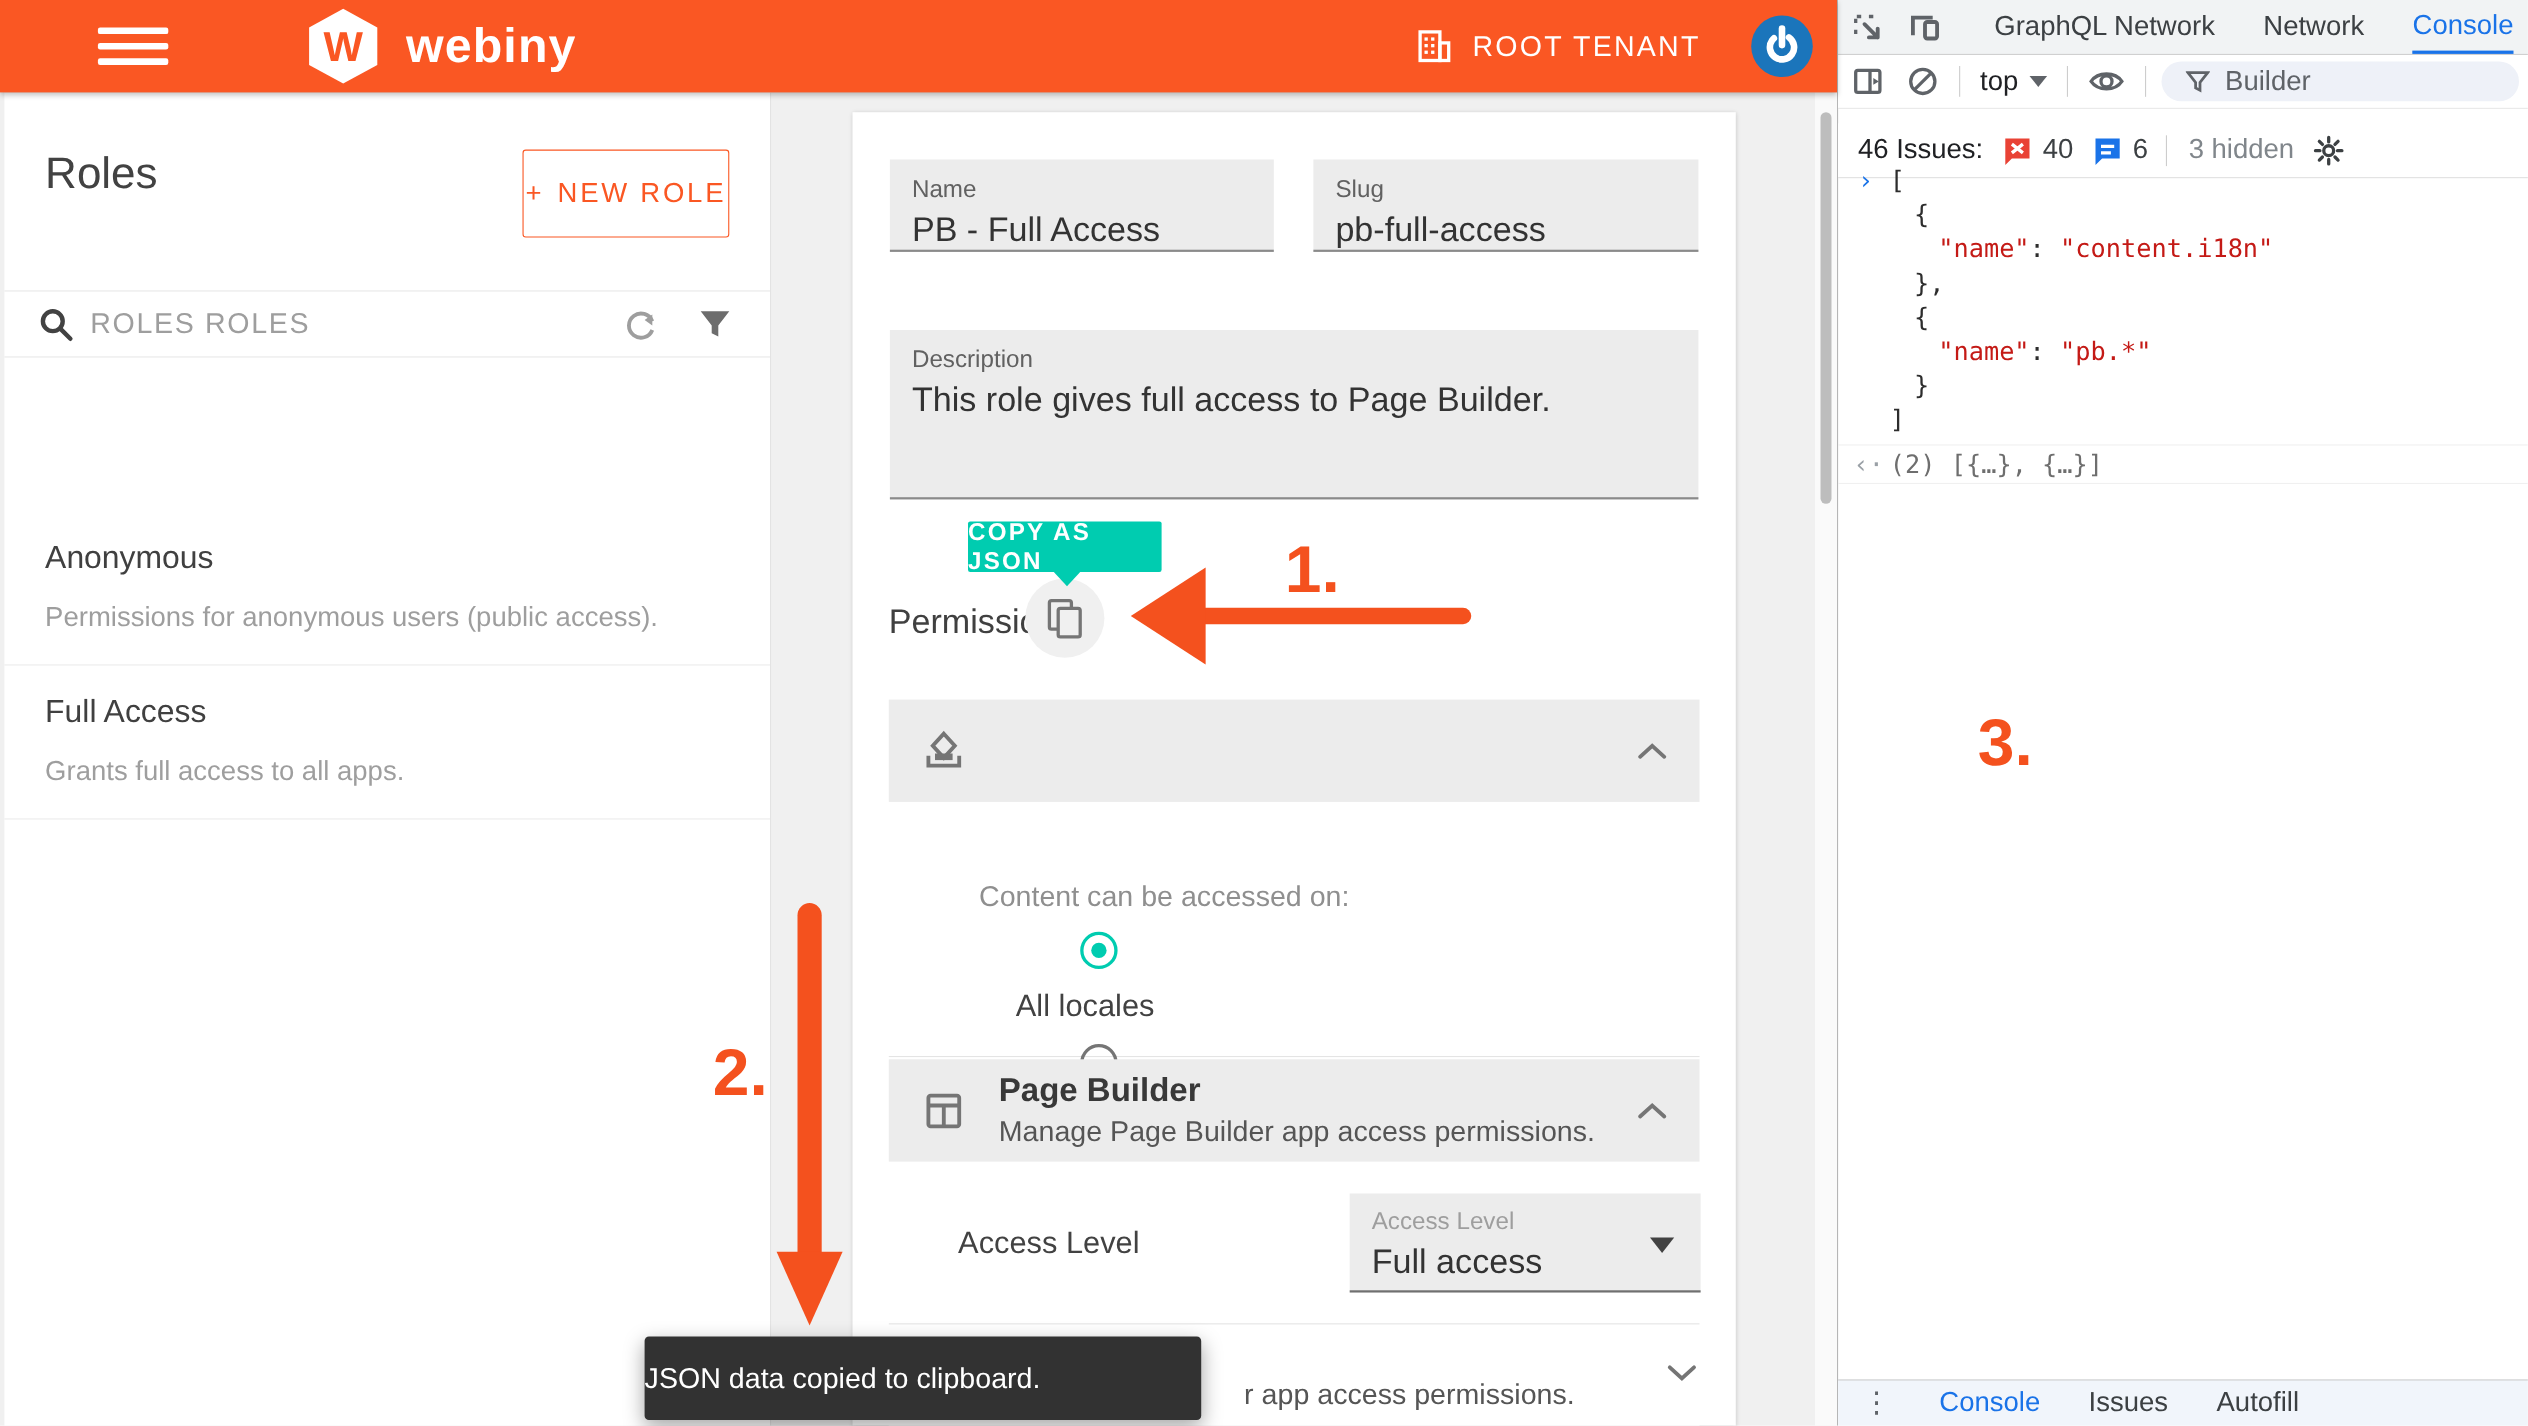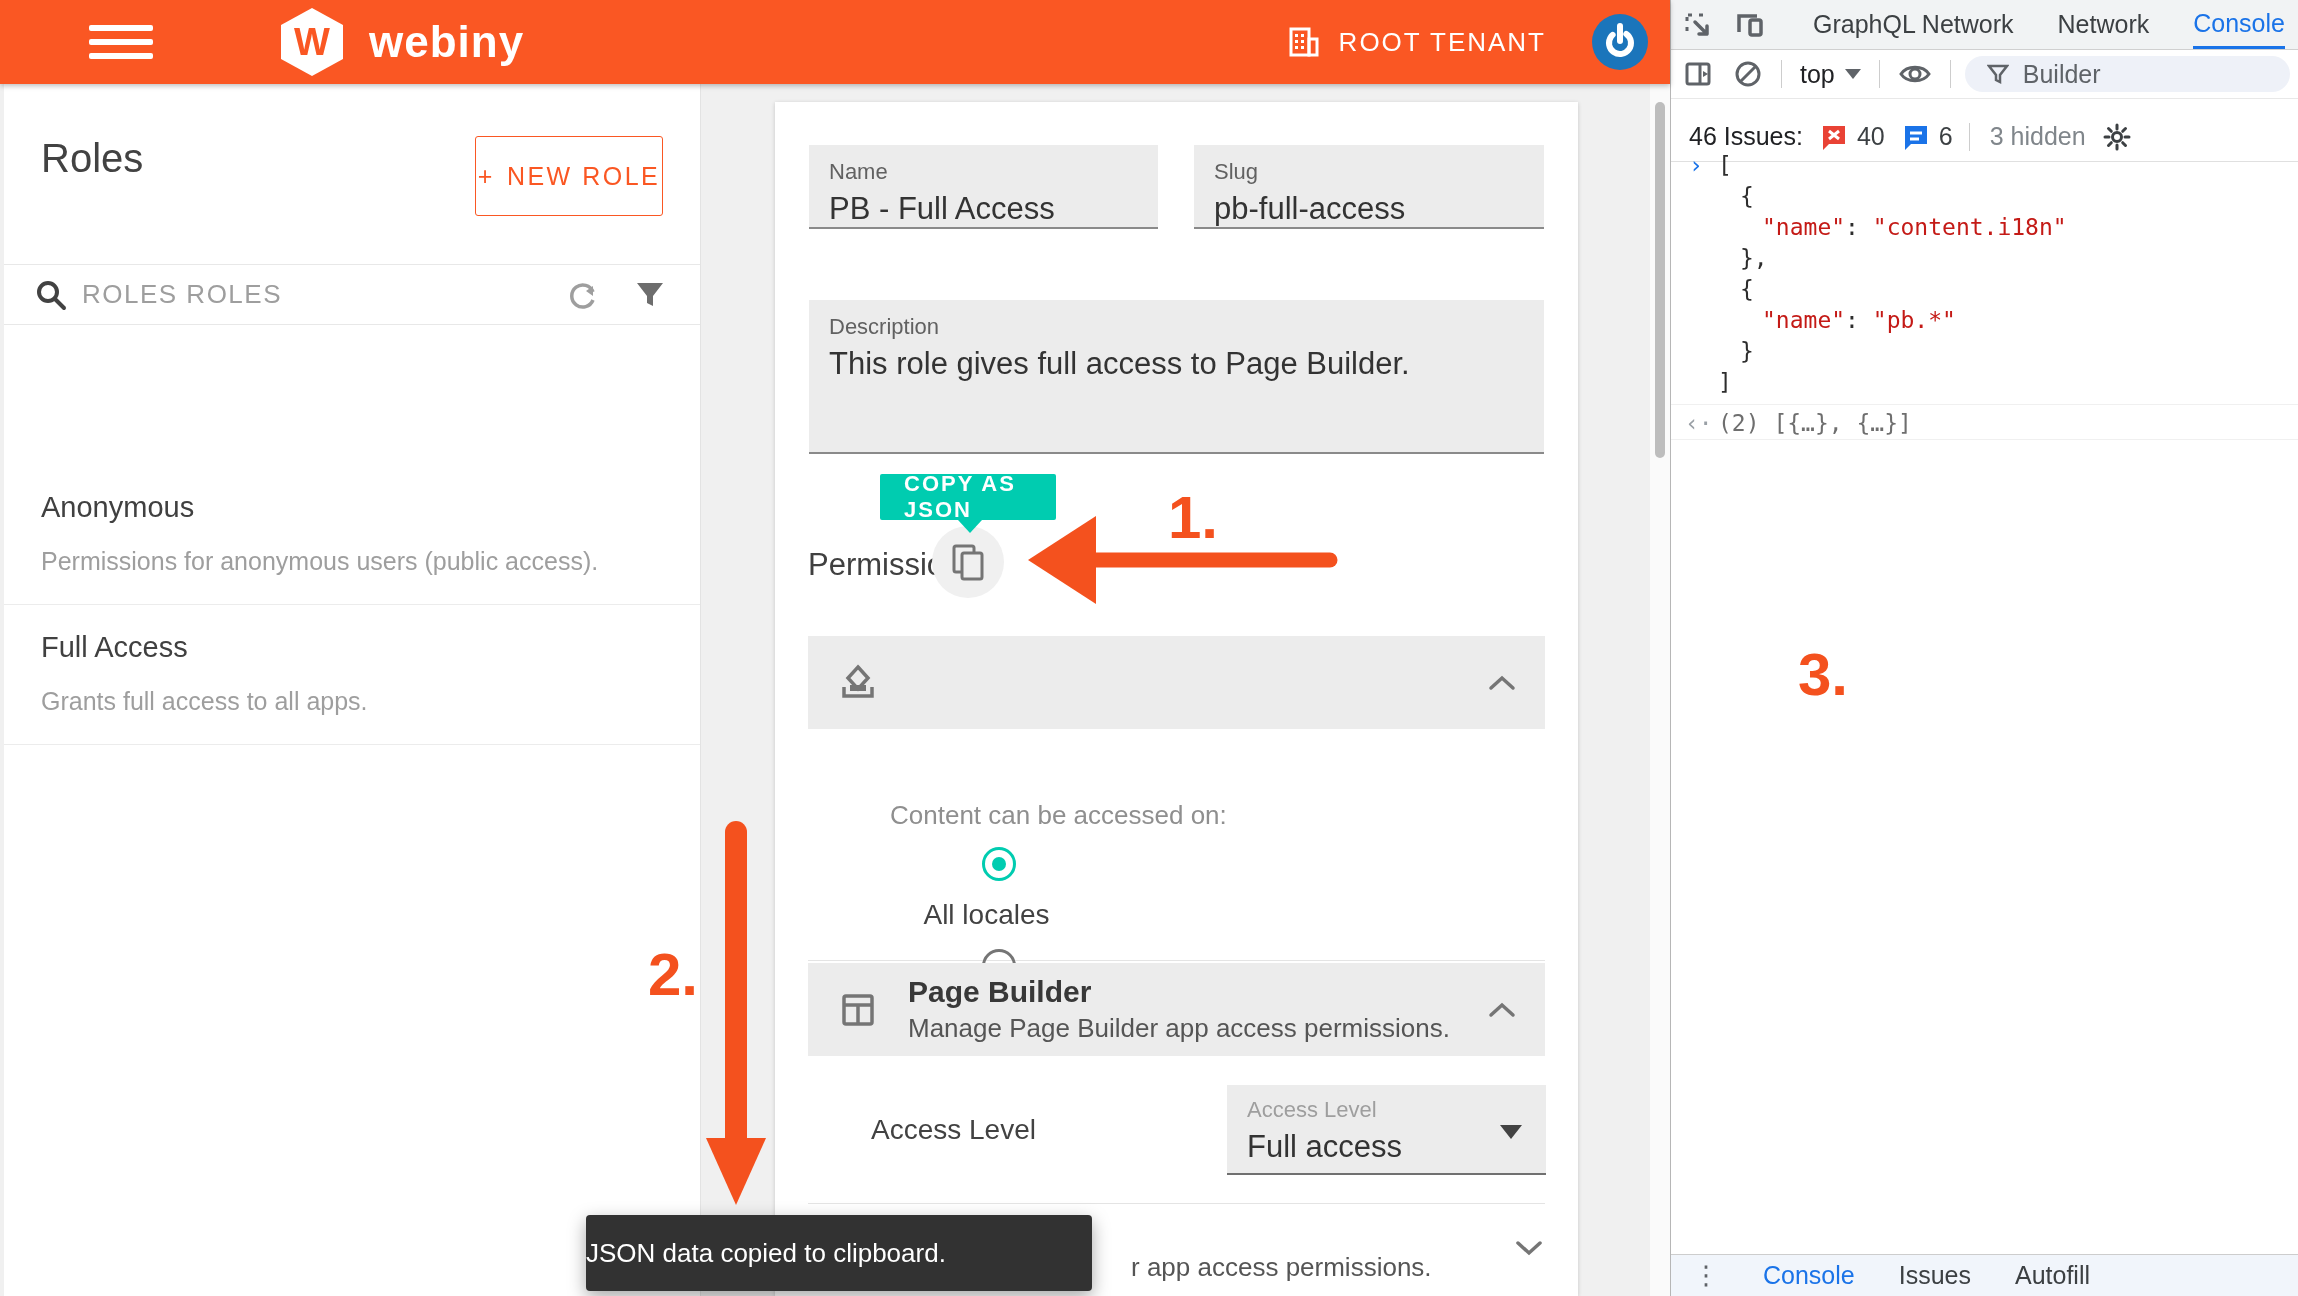--- a/index.html
+++ b/index.html
@@ -43,21 +43,21 @@
   .role-desc { position:absolute; left:37px; top:82px; font-size:25px; color:#9e9e9e; }
 
   
   .card { position:absolute; left:775px; top:102px; width:803px; height:1194px; background:#fff;
           box-shadow:0 1px 4px rgba(0,0,0,.18); }
   .fieldbox { position:absolute; background:#ececec; border-bottom:2px solid #8a8a8a; padding:14px 20px 0 20px; }
   .fieldbox .flabel { font-size:22px; color:#616161; }
   .fieldbox .fvalue { font-size:31px; color:#333; margin-top:6px; }
   .tooltip { position:absolute; left:105px; top:372px; width:176px; height:46px; background:#00ccb0;
              color:#fff; font-size:22px; font-weight:bold; letter-spacing:2px; display:flex;
-             align-items:center; justify-content:center; border-radius:2px; z-index:5;padding-left:24px; }
+             align-items:center; justify-content:center; border-radius:2px; z-index:5; }
   .tooltip-tail { position:absolute; left:183px; top:418px; width:0; height:0; z-index:5;
                   border-left:12px solid transparent; border-right:12px solid transparent;
                   border-top:13px solid #00ccb0; }
   .copy-circle { position:absolute; left:157px; top:424px; width:72px; height:72px; border-radius:50%;
                  background:#f0f0f0; display:flex; align-items:center; justify-content:center; cursor:pointer; }
   .perm-label { position:absolute; left:33px; top:445px; font-size:31px; color:#404040; }
 
   .section-header { position:absolute; left:33px; width:737px; height:93px; background:#ececec;
                     display:flex; align-items:center; cursor:pointer; }
   .sh-icon { margin:0 28px 0 28px; }

